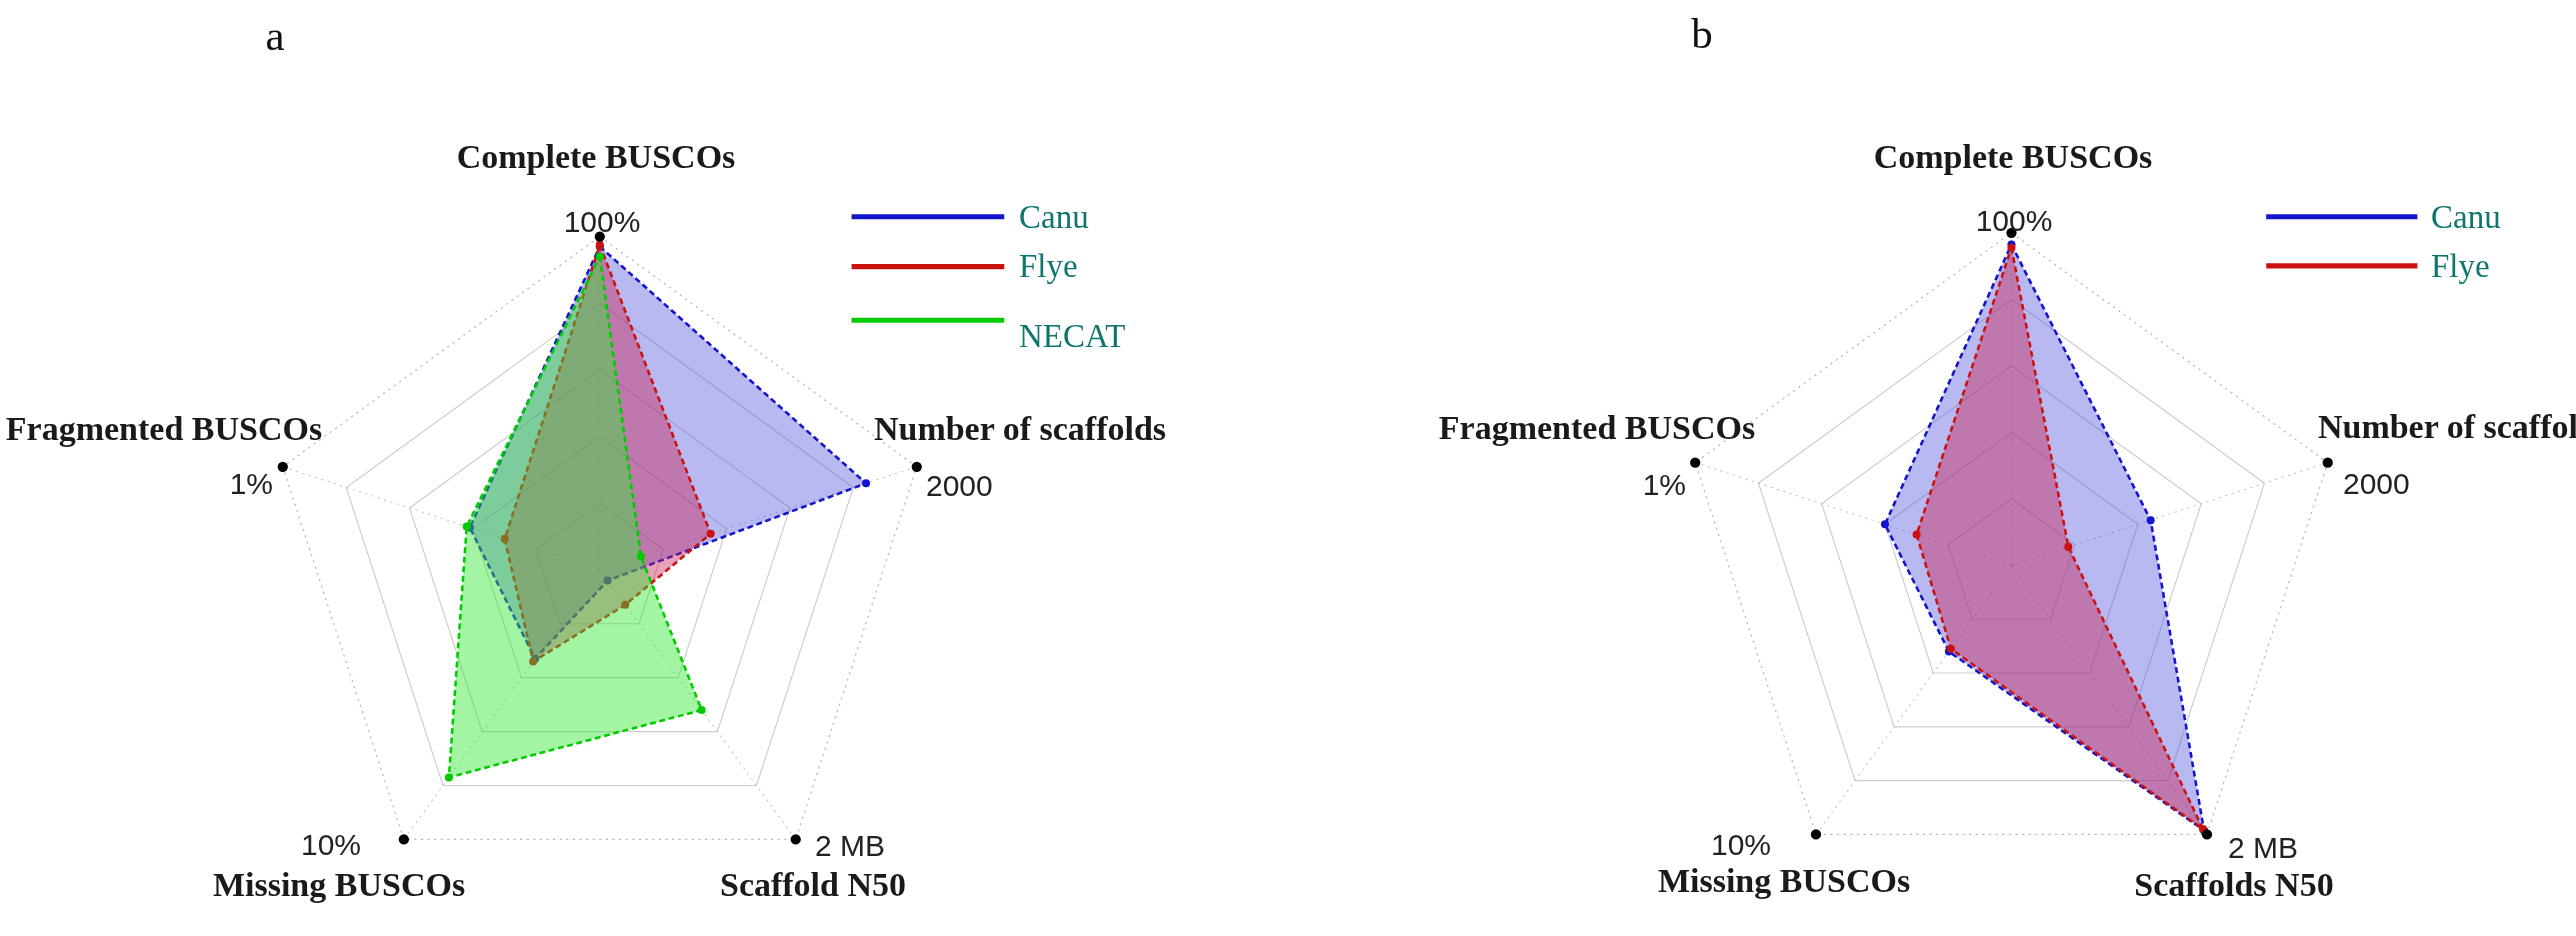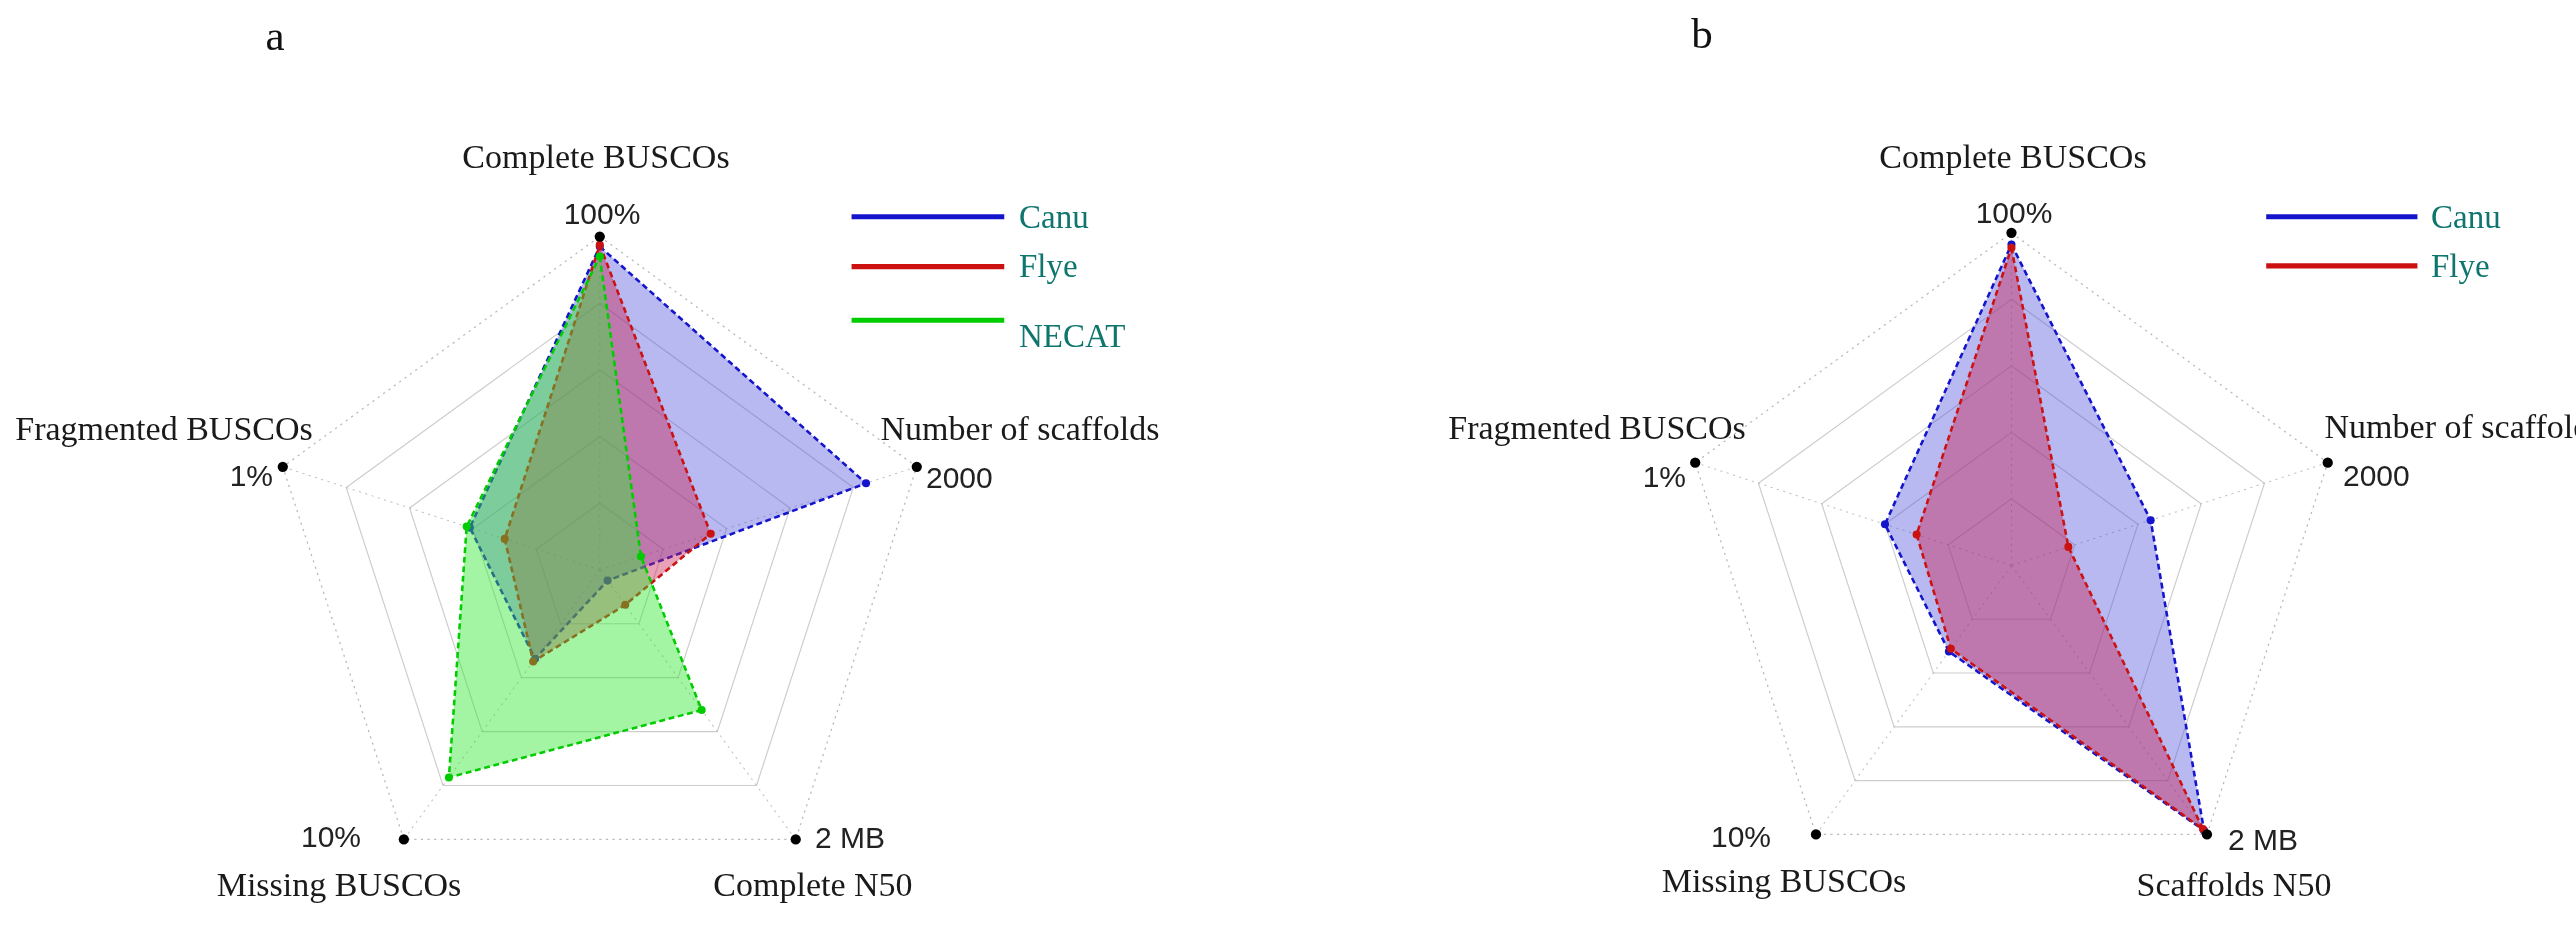--- a/index.html
+++ b/index.html
@@ -4,22 +4,22 @@
 <style>
   html,body{margin:0;padding:0;background:#ffffff;}
   #figure{position:relative;width:2576px;height:937px;background:#ffffff;overflow:hidden;
           font-family:"Liberation Serif", serif;}
   #radar-svg{position:absolute;left:0;top:0;}
   .lbl{position:absolute;white-space:nowrap;color:#141414;}
   .center{transform:translate(-50%,-50%);}
   .leftal{transform:translate(0,-50%);}
   .rightal{transform:translate(-100%,-50%);}
   .panel-label{font-size:43px;color:#111;}
-  .axis-title{font-size:34px;color:#1a1a1a;}
-  .tick-label{font-family:"Liberation Sans", sans-serif;font-size:30px;color:#222;}
+  .axis-title{font-size:34px;color:#1a1a1a;font-weight:bold;}
+  .tick-label{font-family:"Liberation Sans", sans-serif;font-size:30px;color:#222;margin-top:8px;}
   .legend-label{font-size:33px;color:#0f766e;}
 </style>
 </head>
 <body>
 
 <div id="figure">
   <svg id="radar-svg" width="2576" height="937" viewBox="0 0 3509 1276">
       <g>
         <polygon points="817.0,685.2 903.4,747.9 870.4,849.5 763.6,849.5 730.6,747.9" fill="none" stroke="#cdcdcd" stroke-width="1.6"></polygon>
         <polygon points="817.0,594.4 989.7,719.9 923.7,922.9 710.3,922.9 644.3,719.9" fill="none" stroke="#cdcdcd" stroke-width="1.6"></polygon>
@@ -89,21 +89,21 @@
         <line x1="3087" y1="295" x2="3293" y2="295" stroke="#1414cc" stroke-width="7"></line>
         <line x1="3087" y1="362" x2="3293" y2="362" stroke="#cc1111" stroke-width="7"></line>
       </g>
     </svg>
 
   <div class="lbl panel-label center" style="left:275px;top:35px">a</div>
   <div class="lbl axis-title center" style="left:596px;top:157px">Complete BUSCOs</div>
   <div class="lbl tick-label center" style="left:602px;top:214px">100%</div>
   <div class="lbl axis-title center" style="left:1020px;top:429px">Number of scaffolds</div>
   <div class="lbl tick-label leftal" style="left:926px;top:478px">2000</div>
-  <div class="lbl axis-title center" style="left:813px;top:885px">Complete N50</div>
+  <div class="lbl axis-title center" style="left:813px;top:885px">Scaffold N50</div>
   <div class="lbl tick-label leftal" style="left:815px;top:838px">2 MB</div>
   <div class="lbl axis-title center" style="left:339px;top:885px">Missing BUSCOs</div>
   <div class="lbl tick-label rightal" style="left:361px;top:837px">10%</div>
   <div class="lbl axis-title center" style="left:164px;top:429px">Fragmented BUSCOs</div>
   <div class="lbl tick-label rightal" style="left:273px;top:476px">1%</div>
   <div class="lbl legend-label leftal" style="left:1019px;top:217px">Canu</div>
   <div class="lbl legend-label leftal" style="left:1019px;top:266px">Flye</div>
   <div class="lbl legend-label leftal" style="left:1019px;top:336px">NECAT</div>
 
   <div class="lbl panel-label center" style="left:1702px;top:33px">b</div>

